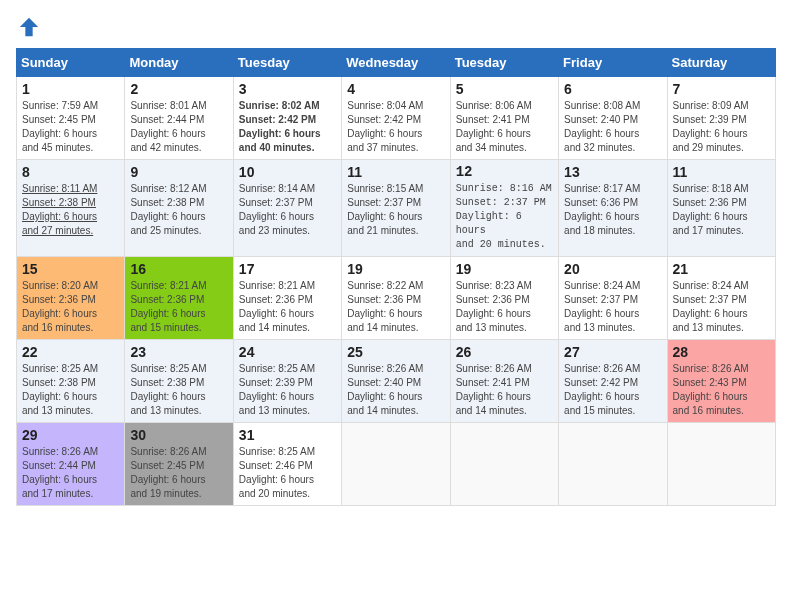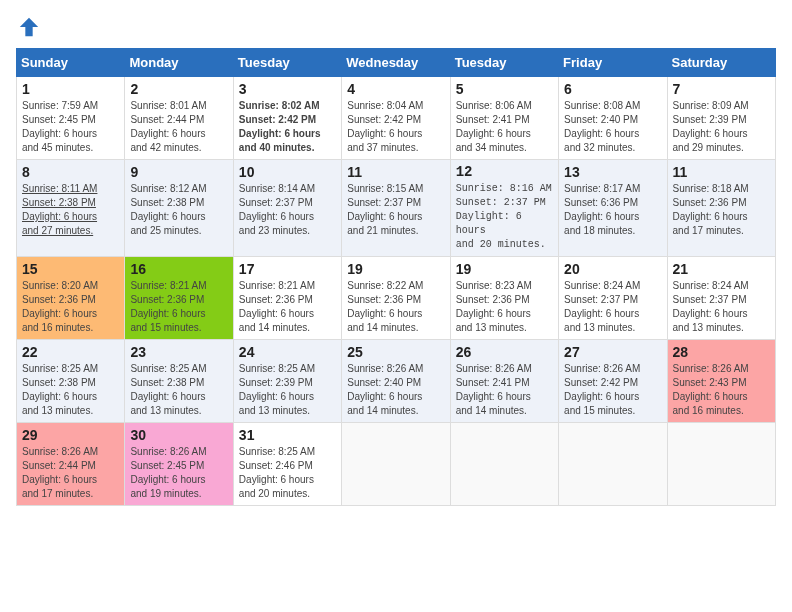--- a/index.html
+++ b/index.html
@@ -332,28 +332,28 @@
         </td>
         <td style="background: #fca5a5;">
           <span class="day-num">28</span>
           <div class="day-info" style="white-space: pre-line;">Sunrise: 8:26 AM
 Sunset: 2:43 PM
 Daylight: 6 hours
 and 16 minutes.</div>
         </td>
       </tr>
       <tr class="last-row">
-        <td style="background: #fca5a5;">
+        <td style="background: #c4b5fd;">
           <span class="day-num">29</span>
           <div class="day-info" style="white-space: pre-line;">Sunrise: 8:26 AM
 Sunset: 2:44 PM
 Daylight: 6 hours
 and 17 minutes.</div>
         </td>
-        <td style="background: #f9a8d4; margin-top: 10px;">
+        <td style="background: #a3a3a3; margin-top: 10px;">
           <span class="day-num">30</span>
           <div class="day-info" style="white-space: pre-line;">Sunrise: 8:26 AM
 Sunset: 2:45 PM
 Daylight: 6 hours
 and 19 minutes.</div>
         </td>
         <td style="background: rgb(255, 255, 255);">
           <span class="day-num">31</span>
           <div class="day-info" style="white-space: pre-line;">Sunrise: 8:25 AM
 Sunset: 2:46 PM

